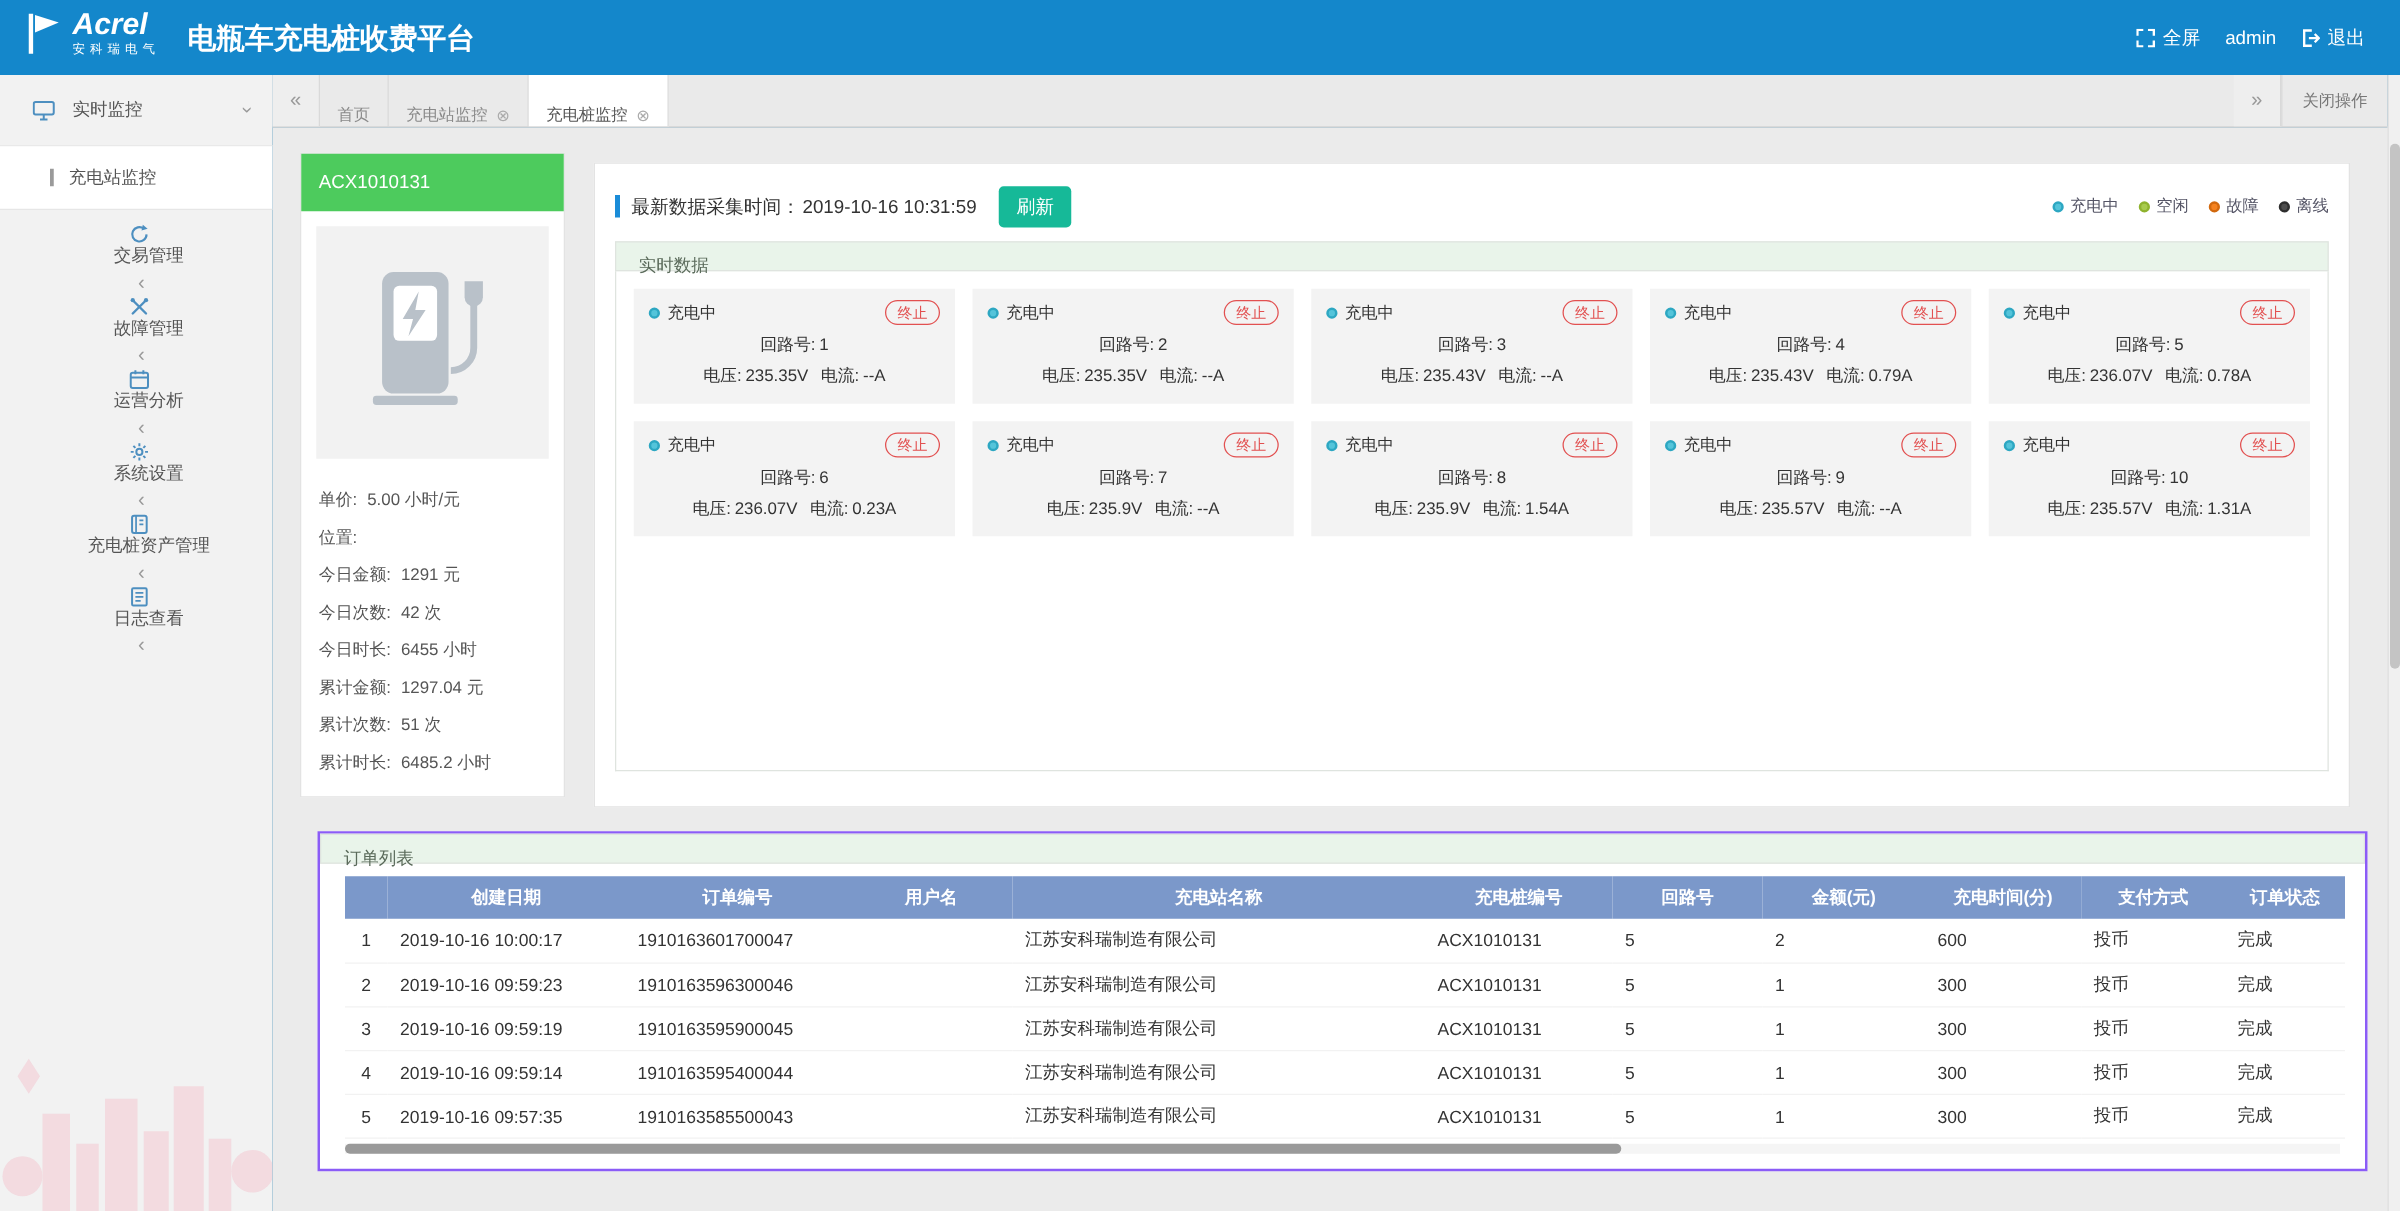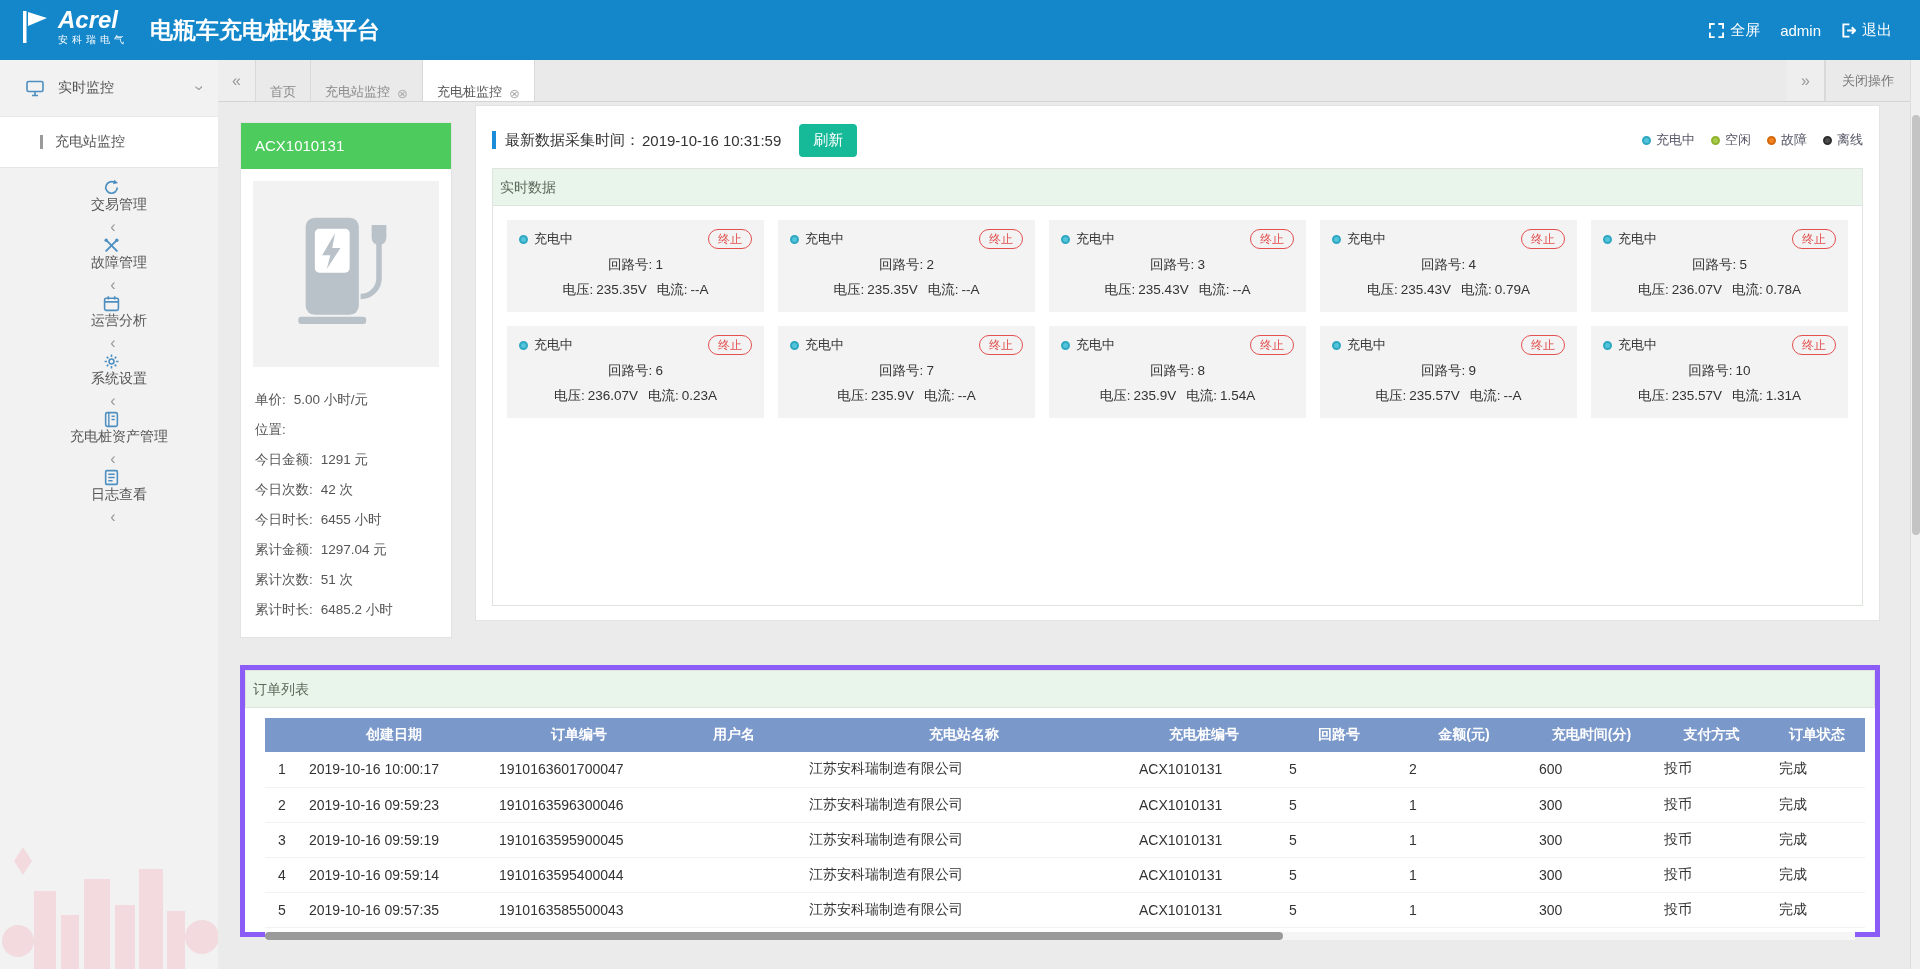--- a/index.html
+++ b/index.html
@@ -45,47 +45,47 @@
 
   
   .device-card { position:absolute; left:22px; top:20px; width:212px; height:516px; background:#fff; border:1px solid #e3e3e3; }
   .device-header { height:46px; line-height:46px; background:#4dcb5d; color:#fff; font-size:15px; padding-left:14px; }
   .device-iconbox { margin:12px; height:186px; background:#f2f2f2; display:flex; align-items:center; justify-content:center; }
   .device-stats { padding:6px 14px 0 14px; }
   .stat-row { line-height:30px; font-size:13.5px; color:#555; white-space:nowrap; }
   .stat-label { margin-right:8px; }
 
   
-  .monitor-panel { position:absolute; left:257px; top:3px; width:1405px; height:516px; background:#fff; border:1px solid #e3e3e3; padding:16px; }
+  .monitor-panel { position:absolute; left:257px; top:28px; width:1405px; height:516px; background:#fff; border:1px solid #e3e3e3; padding:16px; }
   .info-row { height:36px; display:flex; align-items:center; }
   .accent-bar { width:4px; height:18px; background:#1a8cd8; margin-right:9px; }
   .collect-label, .collect-time { font-size:15px; color:#333; }
   .collect-time { margin-left:2px; }
   .refresh-btn { margin-left:18px; width:58px; height:33px; background:#16b998; border:none; border-radius:4px; color:#fff; font-size:15px; cursor:pointer; font-family:inherit; }
   .legend { margin-left:auto; display:flex; align-items:center; gap:16px; }
   .legend-item { display:flex; align-items:center; gap:5px; font-size:13px; color:#556; }
   .dot { width:9px; height:9px; border-radius:50%; display:inline-block; }
   .dot-charging { background:#54c4da; border:2px solid #2da7c2; }
   .dot-idle { background:#a8cb4d; border:2px solid #8fb32e; }
   .dot-fault { background:#f5821f; border:2px solid #d2690e; }
   .dot-offline { background:#4d4d4d; border:2px solid #2e2e2e; }
-  .section-bar { height:38px; line-height:36px; background:#e9f4ea; border:1px solid #dfe4df; color:#5a6a5a; font-size:14px; padding-left:7px; }
+  .section-bar { height:24px; line-height:36px; background:#e9f4ea; border:1px solid #dfe4df; color:#5a6a5a; font-size:14px; padding-left:18px; }
   .monitor-panel .section-bar { margin-top:10px; }
   .circuit-box { border:1px solid #dfe4df; border-top:none; height:400px; padding:14px; }
   .circuit-grid { display:grid; grid-template-columns:repeat(5,1fr); gap:14px; align-content:start; }
   .ccard { background:#f3f3f3; height:92px; padding:9px 12px; }
   .ccard-top { display:flex; align-items:center; }
   .ccard-status { margin-left:6px; font-size:13px; color:#333; }
   .terminate { margin-left:auto; background:transparent; color:#e25050; border:1px solid #e25050; border-radius:10px; font-size:12px; line-height:16px; padding:1px 9px; cursor:pointer; font-family:inherit; }
   .ccard-line { text-align:center; font-size:13.5px; color:#333; margin-top:7px; white-space:nowrap; }
   .ccard-line .lv { margin-right:3px; }
   .ccard-line .sep { margin-left:10px; }
 
   
-  .orders-panel { position:absolute; left:22px; top:563px; width:1640px; height:272px; background:#fff; border:5px solid #8b5cf6; }
+  .orders-panel { position:absolute; left:36px; top:563px; width:1640px; height:272px; background:#fff; border:2px solid #8b5cf6; }
   .table-wrap { margin:10px 20px 0 20px; }
   table { width:100%; border-collapse:collapse; table-layout:fixed; }
   th { background:#7b98ca; color:#fff; font-size:14px; font-weight:bold; height:34px; text-align:center; }
   td { height:35px; font-size:14px; color:#333; text-align:left; padding-left:10px; border-bottom:1px solid #f2f2f2; overflow:hidden; white-space:nowrap; }
   td.seq { text-align:center; padding-left:0; }
   .hscroll { height:8px; background:#f5f5f5; margin-top:4px; position:relative; }
   .hthumb { position:absolute; left:0; top:0; height:8px; width:64%; background:#9a9a9a; border-radius:4px; }
 
   
   .footer { position:absolute; left:0; right:0; bottom:0; height:31px; line-height:30px; background:#f1f1f1; border-top:1px solid #dcdcdc; text-align:right; padding-right:38px; font-size:13px; color:#888; }

